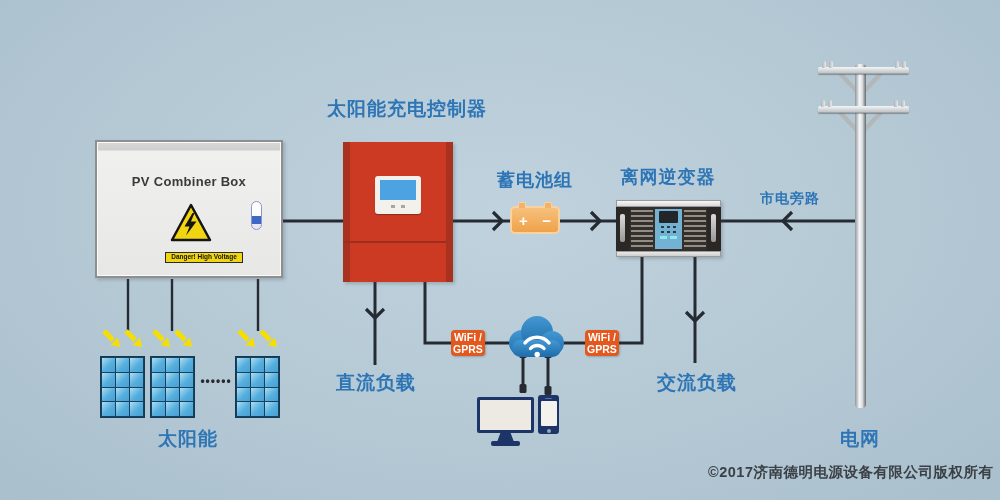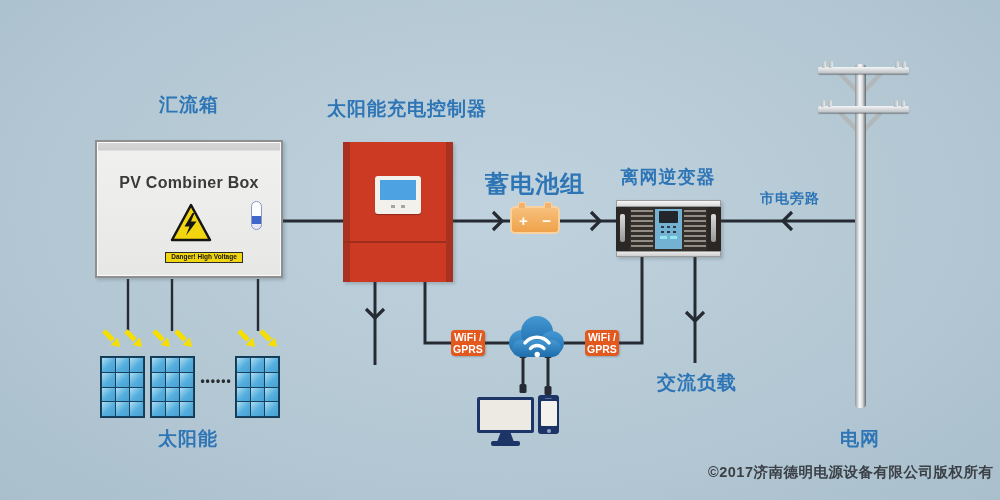--- a/index.html
+++ b/index.html
@@ -8,33 +8,33 @@
     background:radial-gradient(ellipse at 50% 42%, #bfd2dd 0%, #b5c9d5 55%, #a9bfcc 100%);
     font-family:"Liberation Sans","DejaVu Sans",sans-serif;
   }
   .stage *{box-sizing:border-box;}
   svg.overlay{position:absolute;left:0;top:0;width:1000px;height:500px;}
 
   
   .lbl{position:absolute;color:#2e75b6;font-weight:bold;font-size:19px;text-align:center;letter-spacing:1px;white-space:nowrap;}
   #lbl-combiner{left:99px;top:92px;width:180px;}
   #lbl-controller{left:318px;top:96px;width:178px;}
-  #lbl-battery{left:485px;top:168px;width:100px;font-size:24px;}
+  #lbl-battery{left:485px;top:168px;width:100px;font-size:18px;}
   #lbl-inverter{left:613px;top:165px;width:110px;font-size:18px;}
   #lbl-bypass{left:740px;top:190px;width:100px;font-size:14px;}
   #lbl-grid{left:820px;top:426px;width:80px;}
   #lbl-solar{left:140px;top:426px;width:96px;}
   #lbl-dc{left:326px;top:370px;width:100px;}
   #lbl-ac{left:647px;top:370px;width:100px;}
 
   
   .combiner{position:absolute;left:95px;top:140px;width:188px;height:138px;
     background:linear-gradient(180deg,#d8d8d8 0,#cfcfcf 8px,#f0f0ee 9px,#e7e7e5 100%);
     border:2px solid #8f8f8f;box-shadow:inset 0 0 0 1px #fafafa,2px 2px 3px rgba(60,70,80,.25);}
-  .combiner .title{position:absolute;left:0;top:32px;width:100%;text-align:center;font-size:16px;font-weight:bold;color:#3a3a3a;letter-spacing:.3px;}
+  .combiner .title{position:absolute;left:0;top:32px;width:100%;text-align:center;font-size:13px;font-weight:bold;color:#3a3a3a;letter-spacing:.3px;}
   .combiner .tri{position:absolute;left:72px;top:60px;}
   .combiner .danger{position:absolute;left:68px;top:110px;width:78px;height:11px;background:#f2d511;border:1px solid #2a2a2a;
     font-size:6.5px;line-height:8px;font-weight:bold;color:#141414;text-align:center;white-space:nowrap;overflow:hidden;}
   .combiner .handle{position:absolute;right:19px;top:59px;width:11px;height:29px;border-radius:6px;
     background:linear-gradient(180deg,#fdfdff 0 52%,#3f66c9 52% 80%,#e8e8f2 80%);border:1.5px solid #8b97c9;}
 
   
   .controller{position:absolute;left:343px;top:142px;width:110px;height:140px;background:#cd3a24;box-shadow:2px 2px 3px rgba(60,70,80,.25);}
   .controller::before,.controller::after{content:"";position:absolute;top:0;bottom:0;width:7px;background:#a83120;}
   .controller::before{left:0;} .controller::after{right:0;}
@@ -154,27 +154,27 @@
         <path d="M176 331 l9 9" stroke="#f6df00" stroke-width="5"></path>
           <polygon points="192,347 190,337.5 182.5,345"></polygon>
         <path d="M239 331 l9 9" stroke="#f6df00" stroke-width="5"></path>
           <polygon points="255,347 253,337.5 245.5,345"></polygon>
         <path d="M261 331 l9 9" stroke="#f6df00" stroke-width="5"></path>
           <polygon points="277,347 275,337.5 267.5,345"></polygon>
       </g>
     </g>
   </svg>
 
-  <div class="lbl" id="lbl-combiner">汇流箱</div>
   <div class="lbl" id="lbl-controller">太阳能充电控制器</div>
   <div class="lbl" id="lbl-battery">蓄电池组</div>
   <div class="lbl" id="lbl-inverter">离网逆变器</div>
   <div class="lbl" id="lbl-bypass">市电旁路</div>
   <div class="lbl" id="lbl-solar">太阳能</div>
   <div class="lbl" id="lbl-grid">电网</div>
+  <div class="lbl" id="lbl-dc">直流负载</div>
   <div class="lbl" id="lbl-ac">交流负载</div>
 
   <div class="combiner">
     <div class="title">PV Combiner Box</div>
     <svg class="tri" width="44" height="42" viewBox="0 0 44 42">
       <path d="M22 3 L41 38 L3 38 Z" fill="#f2d511" stroke="#141414" stroke-width="2.5" stroke-linejoin="round"></path>
       <path d="M23.5 11 L15.5 24.5 L20.5 24.5 L17 33.5 L27.5 19.5 L22 19.5 L25.5 11 Z" fill="#141414"></path>
     </svg>
     <div class="danger">Danger! High Voltage</div>
     <div class="handle"></div>

